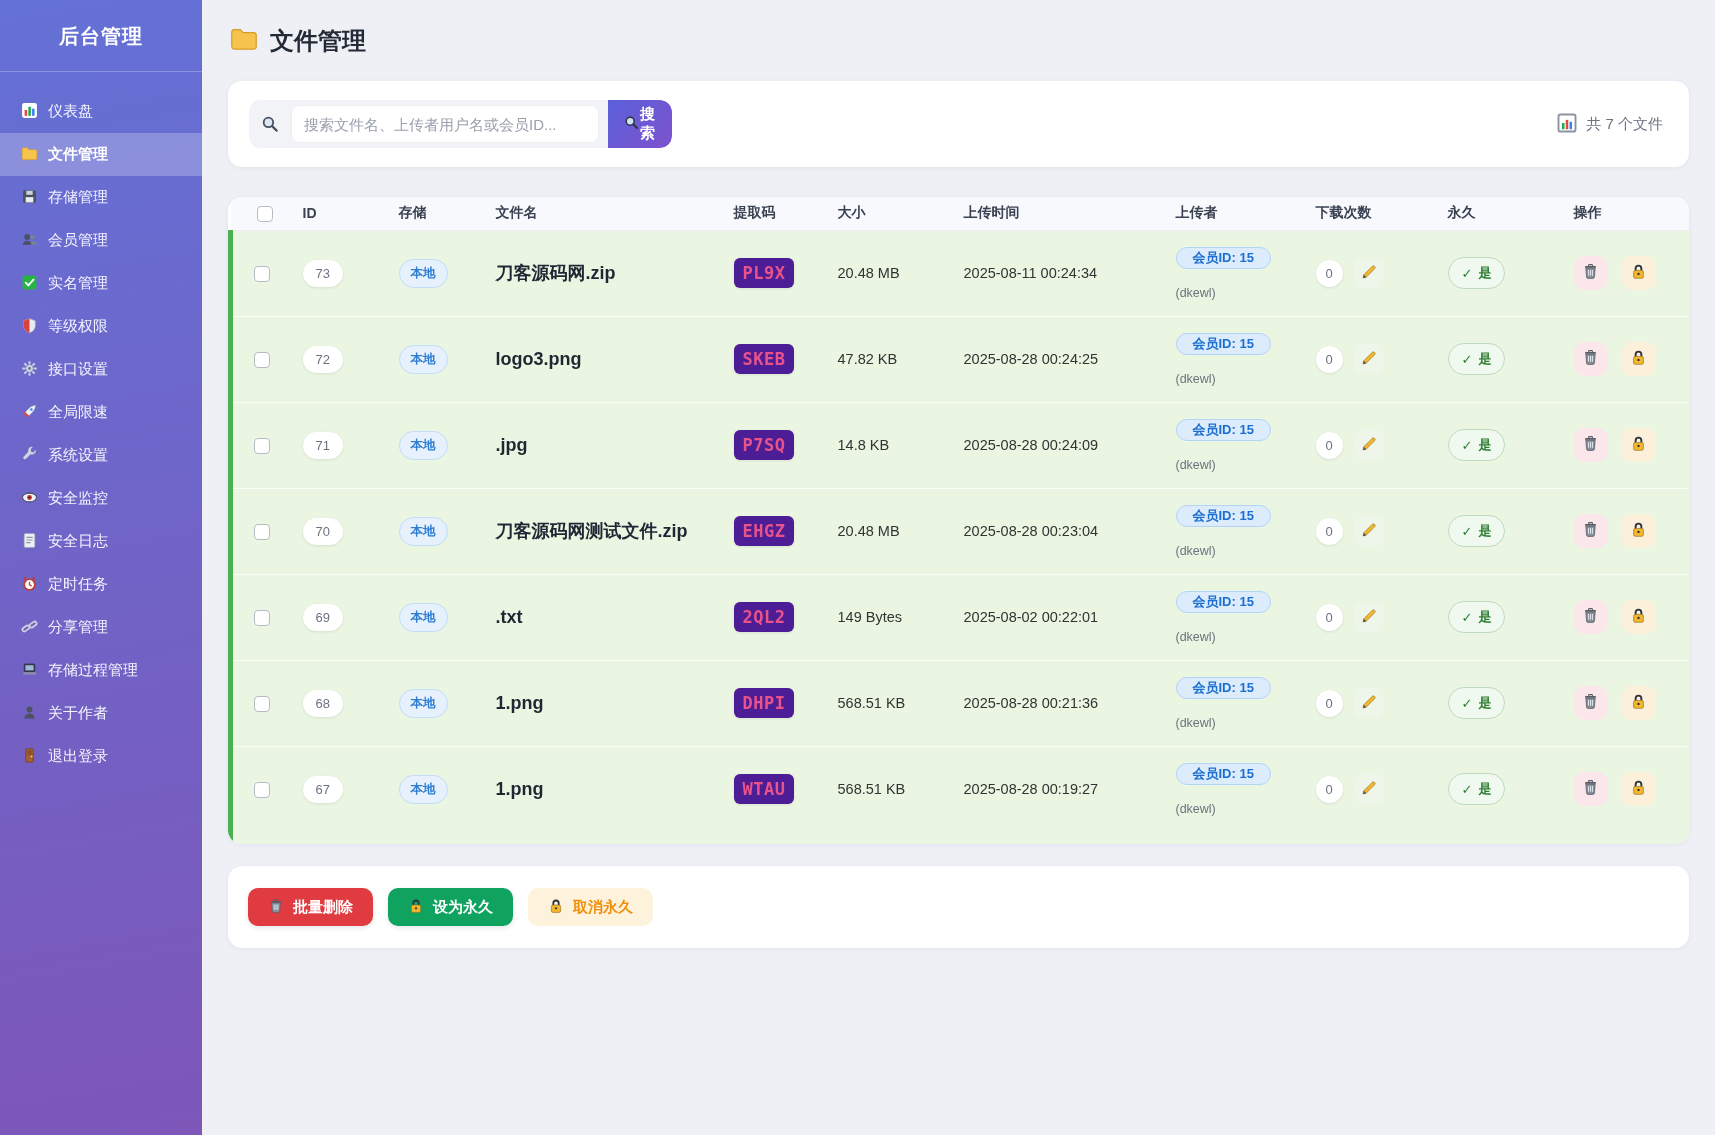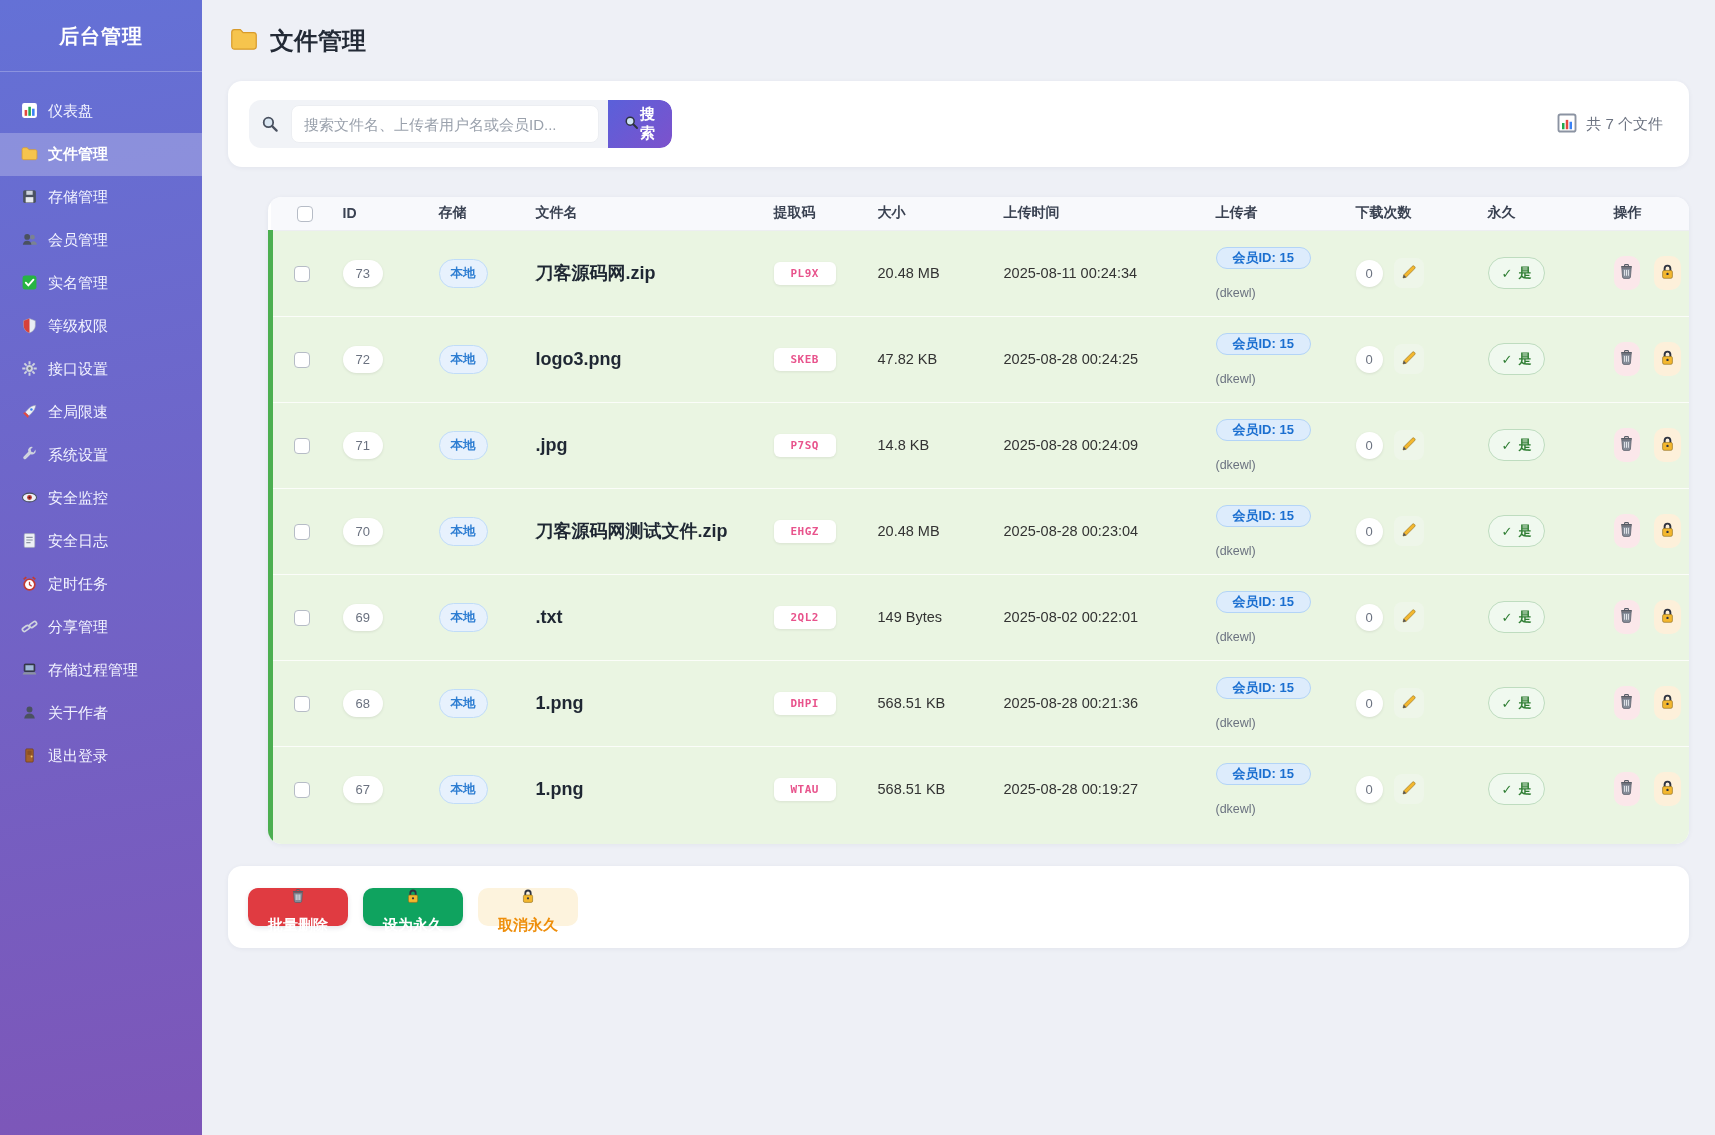--- a/index.html
+++ b/index.html
@@ -50,21 +50,21 @@
     width:64px; height:48px; border:none; margin-left:9px; cursor:pointer;
     background:linear-gradient(135deg, var(--search-grad-1,#5a60da), var(--search-grad-2,#7d52cc));
     border-radius:0 12px 12px 0; color:#fff; font-size:15px; font-weight:bold;
     display:flex; align-items:center; justify-content:center; font-family:inherit;
   }
   .search-btn svg { width:15px; height:15px; }
   .search-btn .btn-label { width:17px; line-height:1.25; display:inline-block; word-break:break-all; text-align:center; }
   .file-count { display:flex; align-items:center; gap:9px; color:#6b7280; font-size:15px; }
   .file-count svg { width:20px; height:20px; }
   
-  .table-card { margin-top:30px; overflow:hidden;margin-left:40px; }
+  .table-card { margin-top:30px; overflow:hidden; }
   table { width:100%; border-collapse:collapse; table-layout:fixed; }
   thead th {
     background:#f8f9fc; height:33px; font-size:14px; font-weight:bold; color:#3a4252;
     text-align:left; padding:0 8px; border-bottom:1px solid #edeef2; white-space:nowrap;
   }
   thead th.cb-col { padding-left:26px; }
   tbody { background:var(--row-bg,#eaf5e2); }
   tbody td { height:86px; padding:0 8px; vertical-align:middle; font-size:14.5px; color:#333; }
   tbody td:first-child { border-left:5px solid var(--accent-green,#4caf50); padding-left:21px; }
   tbody tr + tr td { border-top:1px solid rgba(255,255,255,0.8); }
@@ -76,23 +76,23 @@
   .id-badge {
     display:inline-block; background:#fff; border-radius:999px; padding:6px 13px;
     color:#6b7280; font-size:13px; box-shadow:0 1px 3px rgba(0,0,0,0.09);
   }
   .storage-badge {
     display:inline-block; background:#e7f1fd; border:1px solid #c0dcf8; color:var(--link-blue,#2d7dd2);
     font-weight:bold; font-size:12.5px; border-radius:999px; padding:5px 11px;
   }
   .file-name { font-weight:bold; color:#1f2733; font-size:18px; }
   .code-badge {
-    display:inline-block; background:#ffffff; border-radius:6px; padding:5px 17px;
+    display:inline-block; background:#4c1d95; border-radius:6px; padding:5px 9px;
     color:var(--code-pink,#e8538c); font-family:"DejaVu Sans Mono","Liberation Mono",monospace;
-    font-weight:bold; font-size:11px; box-shadow:0 1px 3px rgba(0,0,0,0.08); letter-spacing:.5px;
+    font-weight:bold; font-size:17px; box-shadow:0 1px 3px rgba(0,0,0,0.08); letter-spacing:.5px;
   }
   .uploader-cell { display:flex; flex-direction:column; align-items:flex-start; gap:17px; }
   .member-badge {
     background:#ddecfc; border:1px solid #b3d4f7; color:#1b6fd0; font-weight:bold;
     font-size:13px; border-radius:999px; padding:1px 16px;
   }
   .uploader-name { color:#6b7280; font-size:12.5px; }
   .downloads-cell { display:flex; align-items:center; gap:11px; }
   .count-circle {
     width:27px; height:27px; border-radius:50%; background:#fff; color:#6b7280;
@@ -109,21 +109,21 @@
   }
   .ops-cell { display:flex; gap:14px; align-items:center; }
   .del-btn { width:34px; height:34px; border-radius:10px; background:#fbe7ea; }
   .lock-btn { width:34px; height:34px; border-radius:10px; background:#fdf0da; }
   .del-btn svg, .lock-btn svg { width:17px; height:17px; }
   
   .footer-card { margin-top:22px; padding:22px 20px; display:flex; gap:15px; }
   .action-btn {
     display:flex; align-items:center; gap:9px; border:none; cursor:pointer;
     border-radius:10px; padding:0 20px; height:38px; font-size:15px; font-weight:bold;
-    font-family:inherit; box-shadow:0 2px 5px rgba(40,50,80,0.12);flex-direction:column;
+    font-family:inherit; box-shadow:0 2px 5px rgba(40,50,80,0.12);
   }
   .action-btn svg { width:16px; height:16px; }
   .btn-delete { background:var(--btn-red,#e03b41); color:#fff; }
   .btn-set-perm { background:var(--btn-green,#0fa35f); color:#fff; }
   .btn-cancel-perm { background:var(--btn-cream,#fdf3dd); color:var(--btn-orange-text,#ee8e0b); box-shadow:none; }
 </style>
 </head>
 <body>
 
 <aside class="sidebar">

